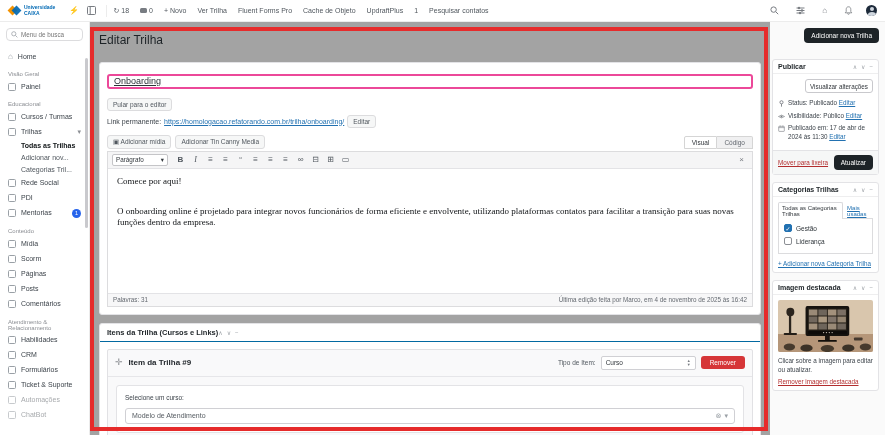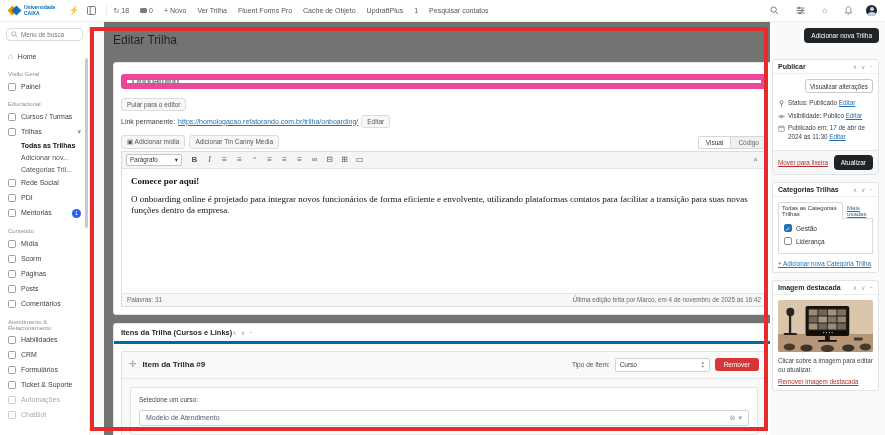--- a/index.html
+++ b/index.html
@@ -34,49 +34,49 @@
   .sb-ico.glyph { border:none; font-size:8px; width:auto; }
   .sb-section { padding:7px 8px 2px 8px; color:#8c8f94; font-size:6px; }
   .sb-sub { padding:2.5px 8px 2.5px 21px; color:#50575e; }
   .sb-sub.active { font-weight:700; color:#101517; }
   .sb-badge { min-width:9px; height:9px; border-radius:5px; background:#2563eb; color:#fff; font-size:5.5px; display:inline-flex; align-items:center; justify-content:center; padding:0 2px; }
   .sb-muted { color:#a7aaad; }
   .sb-muted .sb-ico { border-color:#c7cacd; color:#c7cacd; }
   .sb-scrollbar { position:absolute; right:1px; top:36px; width:3.5px; height:170px; background:#c9c9cd; border-radius:2px; }
 
   
-  .main { position:absolute; top:22px; left:104px; width:680px; bottom:0; padding:6px 9px; background:#737373; overflow:hidden; }
+  .main { position:absolute; top:22px; left:90px; width:680px; bottom:0; padding:6px 9px; background:#a3a3a3; overflow:hidden; }
   .page-title { font-size:12px; font-weight:400; color:#1d2327; margin:5px 0 15px 0; }
   .form-card { background:#fff; border:1px solid #e3e3e6; border-radius:3px; padding:7px; }
-  .title-input { width:100%; height:15px; border:6px solid #ec4899; border-radius:3px; padding:0 5px; font-size:9px; color:#2c3338; font-family:"Liberation Sans",sans-serif; background:#fff; }
+  .title-input { width:100%; height:15px; border:2px solid #ec4899; border-radius:3px; padding:0 5px; font-size:9px; color:#2c3338; font-family:"Liberation Sans",sans-serif; background:#fff;text-decoration:underline; }
   .mini-btn { display:inline-block; font-size:6.5px; color:#50575e; background:#f6f7f7; border:1px solid #dcdcde; border-radius:3px; padding:2px 5px; cursor:default; white-space:nowrap; }
   .skip-row { margin:4px 0 4px 0; }
   .permalink { font-size:7px; color:#3c434a; margin:2px 0 7px 0; display:flex; align-items:center; gap:3px; }
   .permalink a { color:#2271b1; text-decoration:underline; }
   .media-row { display:flex; align-items:flex-end; justify-content:space-between; margin-bottom:0; }
   .media-btns { display:flex; gap:4px; }
   .editor-tabs { display:flex; }
   .etab { font-size:6.5px; padding:2px 7px; border:1px solid #d5d5d5; cursor:default; }
   .etab.visual { background:#fff; color:#32373c; border-radius:2px 0 0 0; }
   .etab.codigo { background:#f0f0f1; color:#646970; border-left:none; border-radius:0 2px 0 0; }
   .editor-box { border:1px solid #dcdcde; margin-top:2px; background:#fff; }
   .toolbar { display:flex; align-items:center; gap:2px; background:#f5f5f6; border-bottom:1px solid #e3e3e6; padding:2px 4px; }
   .para-select { width:56px; height:12px; background:#fff; border:1px solid #c5c5c8; border-radius:2px; font-size:6.3px; color:#32373c; display:flex; align-items:center; justify-content:space-between; padding:0 3px; margin-right:4px; }
   .tb-ico { width:13px; height:12px; display:inline-flex; align-items:center; justify-content:center; color:#50575e; font-size:8px; border-radius:2px; cursor:default; }
   .tb-ico.b { font-weight:700; }
   .tb-ico.i { font-style:italic; font-family:"Liberation Serif",serif; }
   .tb-right { margin-left:auto; color:#787c82; }
   .editor-content { min-height:124px; padding:7px 9px; font-family:"Liberation Serif",serif; font-size:9px; color:#101316; }
-  .editor-content .head { font-weight:700; margin-bottom:8px; }
+  .editor-content .head { font-weight:400; margin-bottom:20px; }
   .editor-content p { line-height:1.3; }
   .editor-status { display:flex; justify-content:space-between; align-items:center; background:#f7f7f8; border-top:1px solid #e3e3e6; padding:2.5px 5px; font-size:6.3px; color:#646970; }
 
   
   .metabox { background:#fff; border:1px solid #e3e3e6; border-radius:3px; margin-top:8px; }
-  .mb-head { display:flex; align-items:center; padding:4px 7px; border-bottom:3px solid #0369a1; }
+  .mb-head { display:flex; align-items:center; padding:4px 7px; border-bottom:1px solid #0369a1; }
   .mb-title { font-size:7.5px; font-weight:700; color:#1d2327; }
   .mb-ctrls { display:flex; gap:4px; color:#a0a5aa; font-size:6px; }
   .mb-ctrls span { cursor:default; }
   .mb-body { padding:7px; }
   .trilha-item { border:1px solid #e1e1e4; background:#f9f9fa; border-radius:2px; margin-bottom:8px; }
   .ti-head { display:flex; align-items:center; gap:6px; padding:6px 7px; }
   .ti-head.bordered { border-bottom:1px solid #e6e6e9; }
   .drag { color:#8c8f94; font-size:9px; line-height:1; cursor:grab; }
   .ti-title { font-weight:700; font-size:8px; color:#23282d; }
   .ti-right { margin-left:auto; display:flex; align-items:center; gap:5px; }

